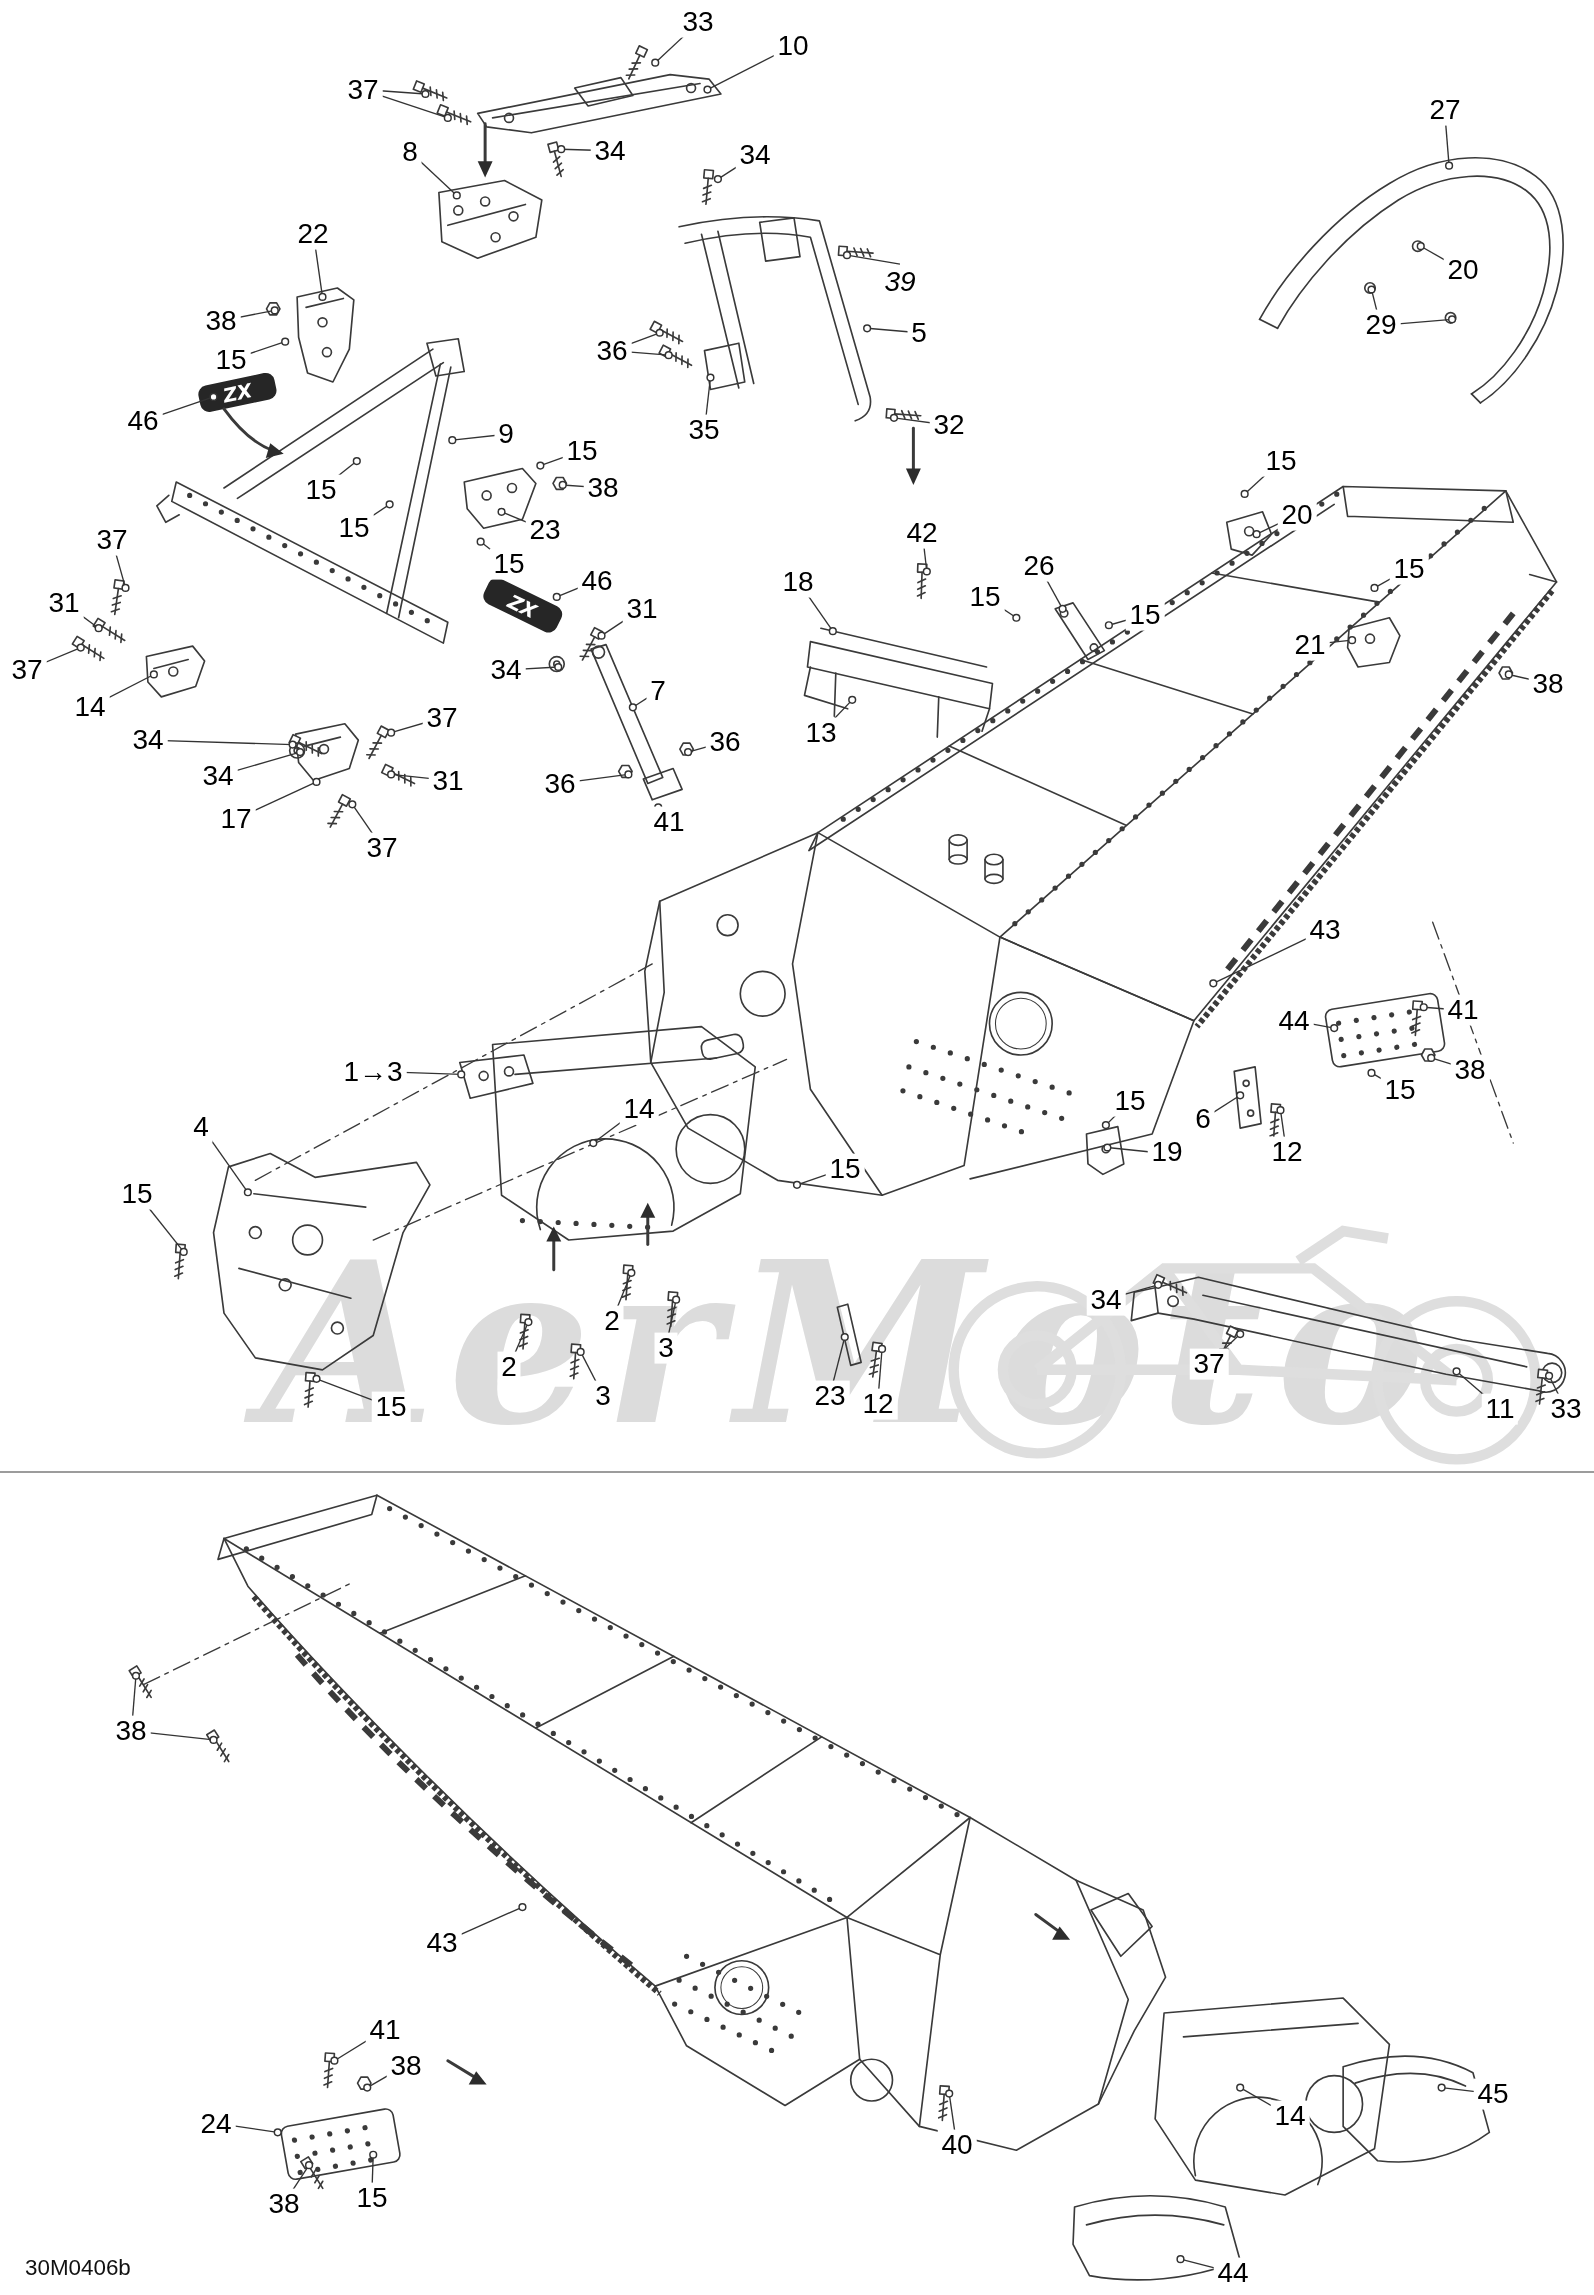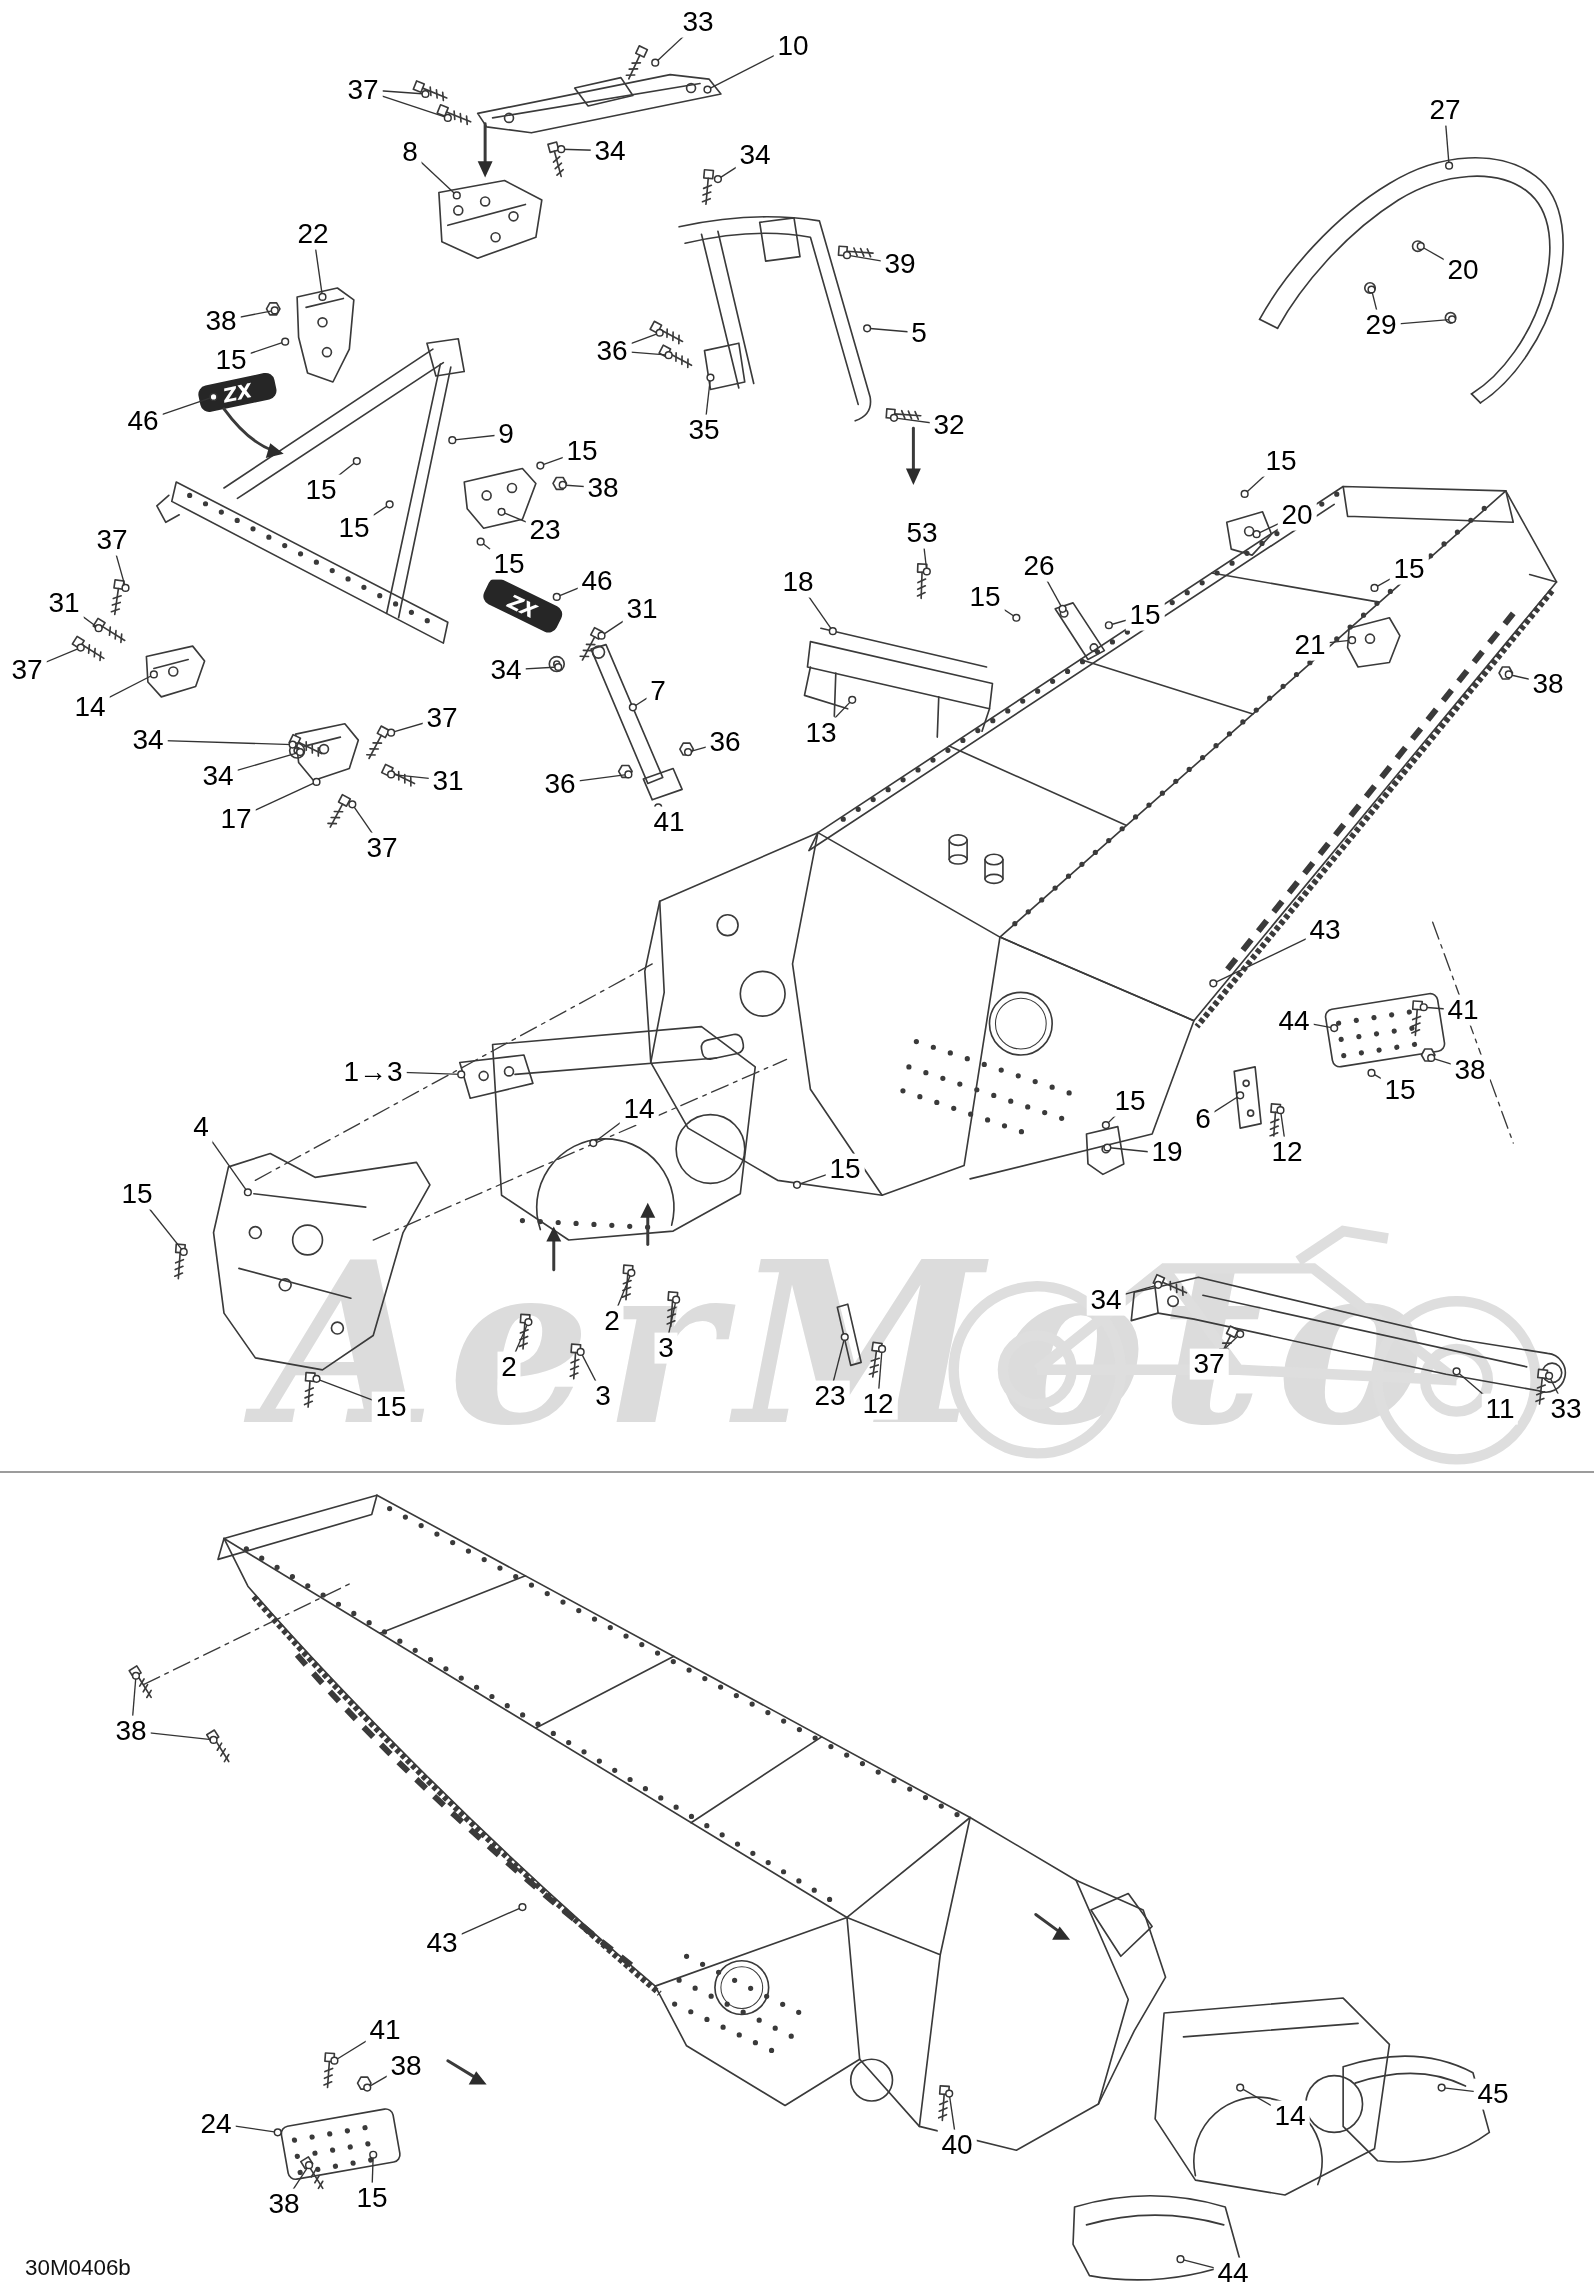--- a/index.html
+++ b/index.html
@@ -553,42 +553,42 @@
 </svg>
 
 <div id="callout-layer">
       <div class="callout" style="left: 698px; top: 22.4px;">33</div>
       <div class="callout" style="left: 793px; top: 46px;">10</div>
       <div class="callout" style="left: 363px; top: 90px;">37</div>
       <div class="callout" style="left: 610px; top: 151px;">34</div>
       <div class="callout" style="left: 410px; top: 152px;">8</div>
       <div class="callout" style="left: 755px; top: 155px;">34</div>
       <div class="callout" style="left: 313px; top: 234px;">22</div>
-      <div class="callout" style="left: 900px; top: 264px;">39</div>
+      <div class="callout" style="left: 900px; top: 282px; font-style: italic;">39</div>
       <div class="callout" style="left: 221px; top: 321px;">38</div>
       <div class="callout" style="left: 231px; top: 360px;">15</div>
       <div class="callout" style="left: 919px; top: 333px;">5</div>
       <div class="callout" style="left: 612px; top: 351px;">36</div>
       <div class="callout" style="left: 1445px; top: 110px;">27</div>
       <div class="callout" style="left: 1463px; top: 270px;">20</div>
       <div class="callout" style="left: 1381px; top: 325px;">29</div>
       <div class="callout" style="left: 143px; top: 421px;">46</div>
       <div class="callout" style="left: 704px; top: 430px;">35</div>
       <div class="callout" style="left: 949px; top: 425px;">32</div>
       <div class="callout" style="left: 506px; top: 434px;">9</div>
       <div class="callout" style="left: 582px; top: 451px;">15</div>
       <div class="callout" style="left: 603px; top: 488px;">38</div>
       <div class="callout" style="left: 321px; top: 490px;">15</div>
       <div class="callout" style="left: 545px; top: 530px;">23</div>
       <div class="callout" style="left: 354px; top: 528px;">15</div>
       <div class="callout" style="left: 509px; top: 564px;">15</div>
       <div class="callout" style="left: 597px; top: 581px;">46</div>
       <div class="callout" style="left: 1281px; top: 461px;">15</div>
       <div class="callout" style="left: 1297px; top: 515px;">20</div>
-      <div class="callout" style="left: 922px; top: 533px;">53</div>
+      <div class="callout" style="left: 922px; top: 533px;">42</div>
       <div class="callout" style="left: 1039px; top: 566px;">26</div>
       <div class="callout" style="left: 1409px; top: 569px;">15</div>
       <div class="callout" style="left: 798px; top: 582px;">18</div>
       <div class="callout" style="left: 985px; top: 597px;">15</div>
       <div class="callout" style="left: 1145px; top: 615px;">15</div>
       <div class="callout" style="left: 1310px; top: 645px;">21</div>
       <div class="callout" style="left: 1548px; top: 684px;">38</div>
       <div class="callout" style="left: 112px; top: 540px;">37</div>
       <div class="callout" style="left: 64px; top: 603px;">31</div>
       <div class="callout" style="left: 642px; top: 609px;">31</div>

